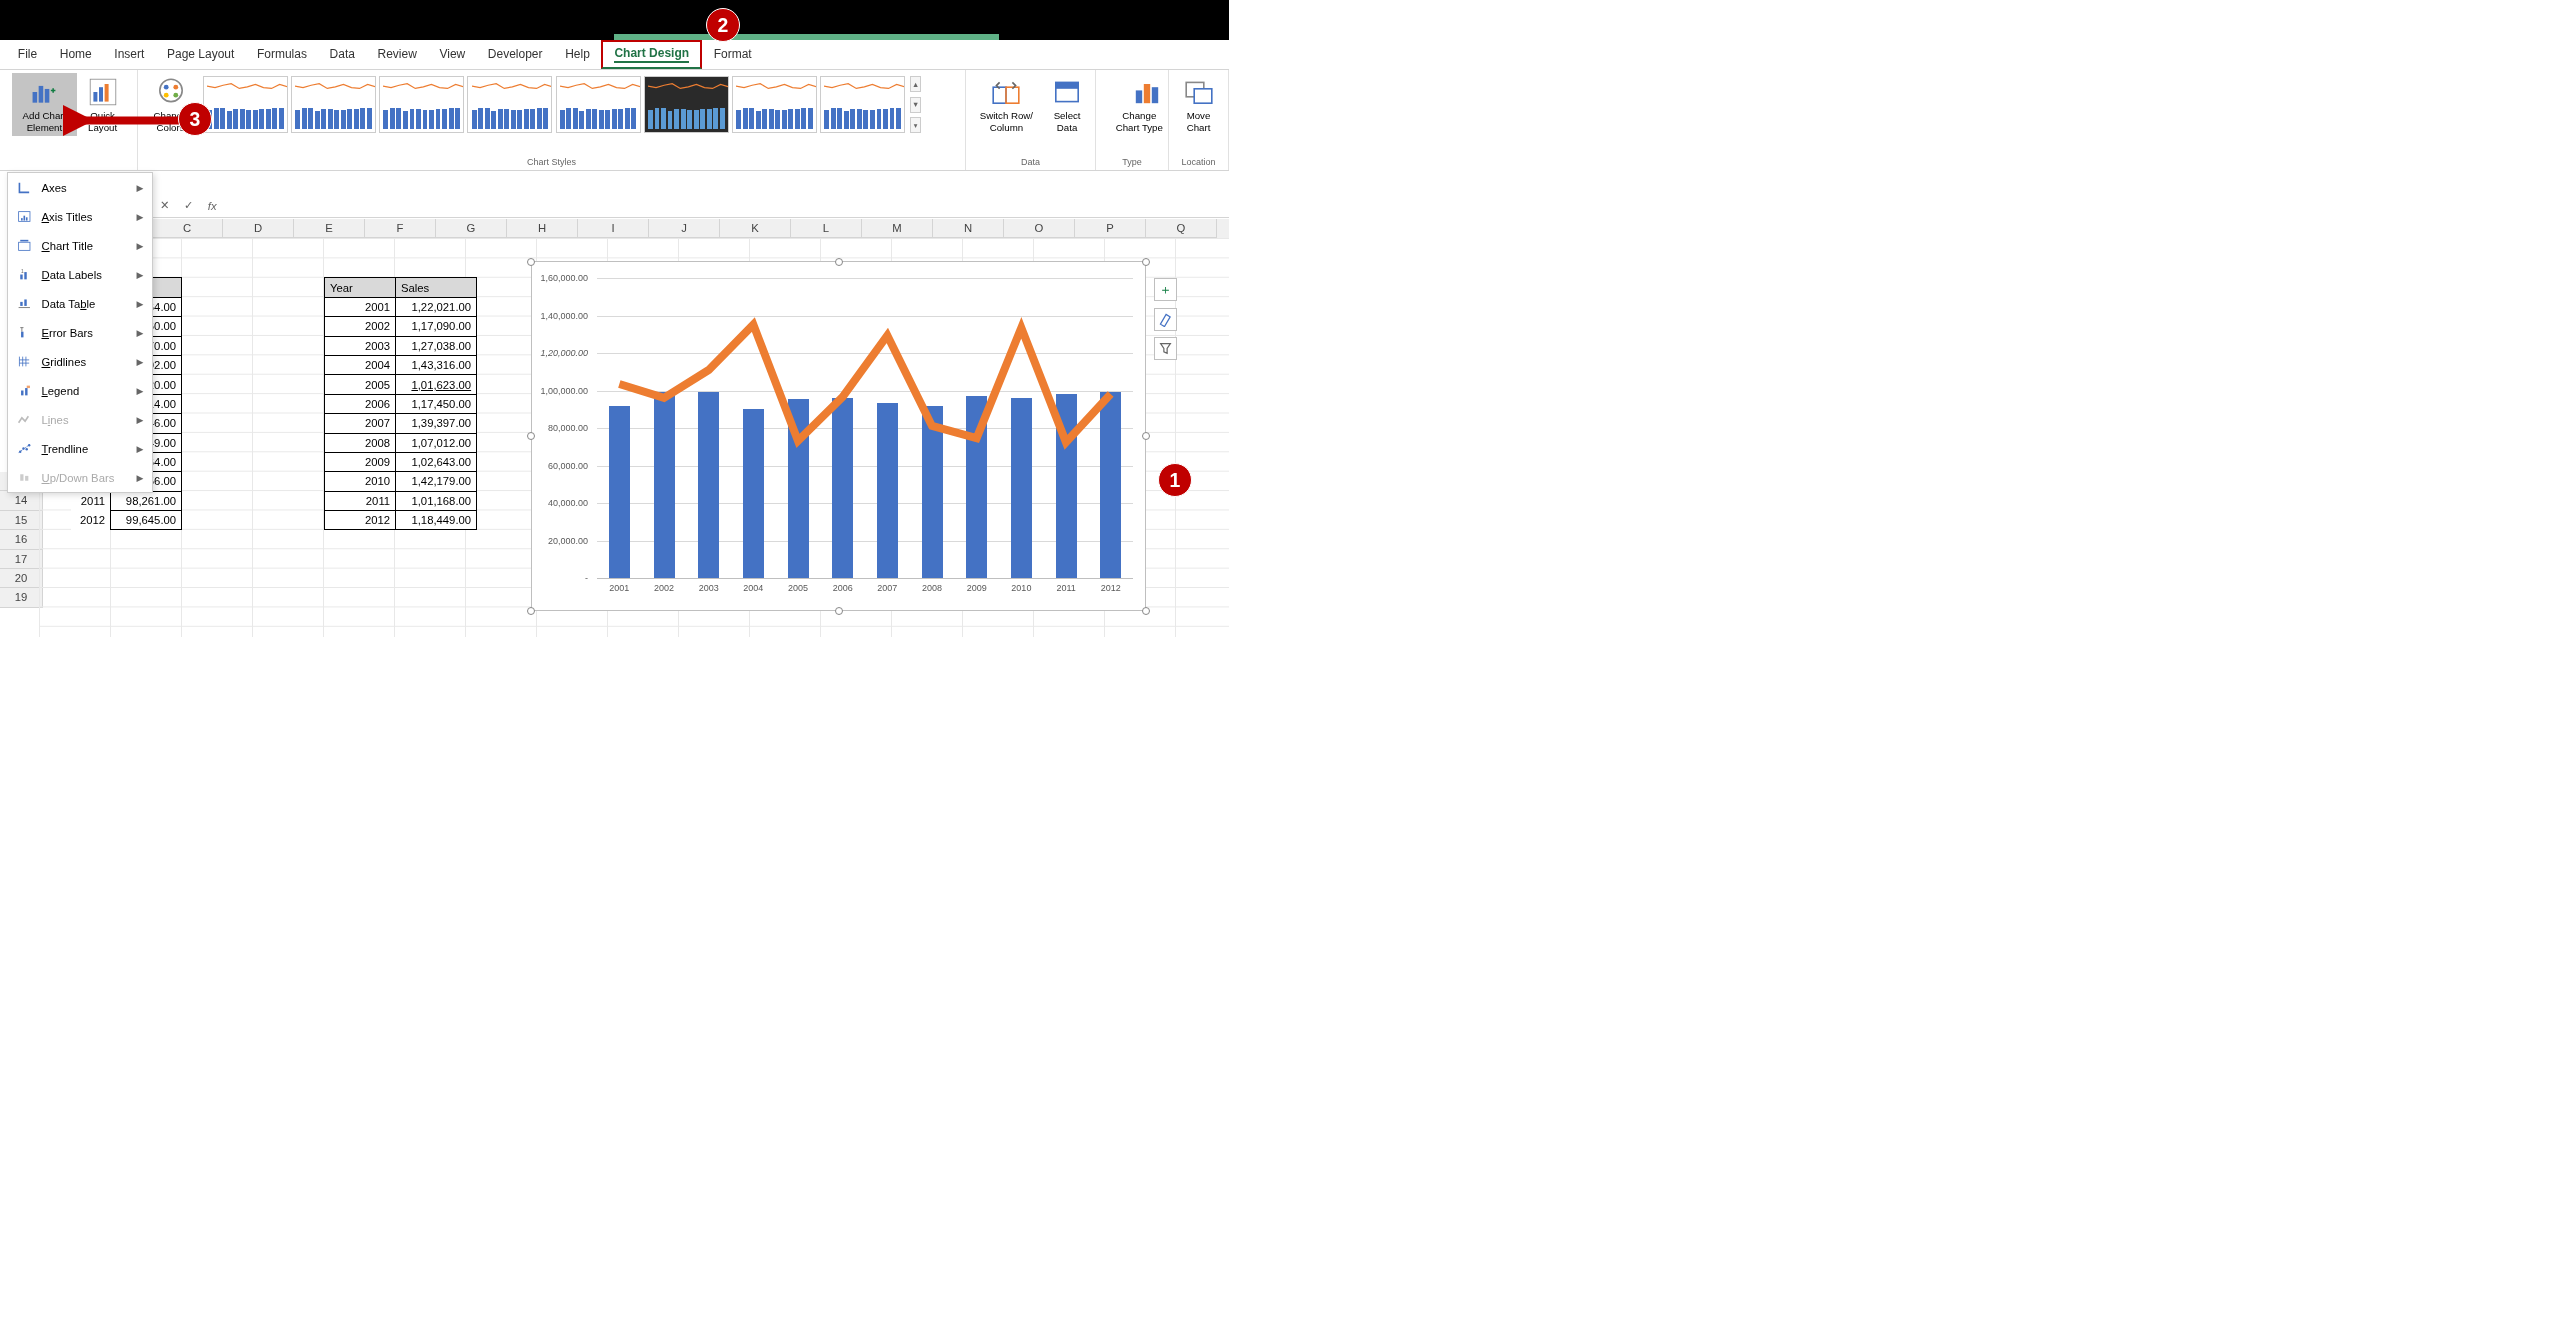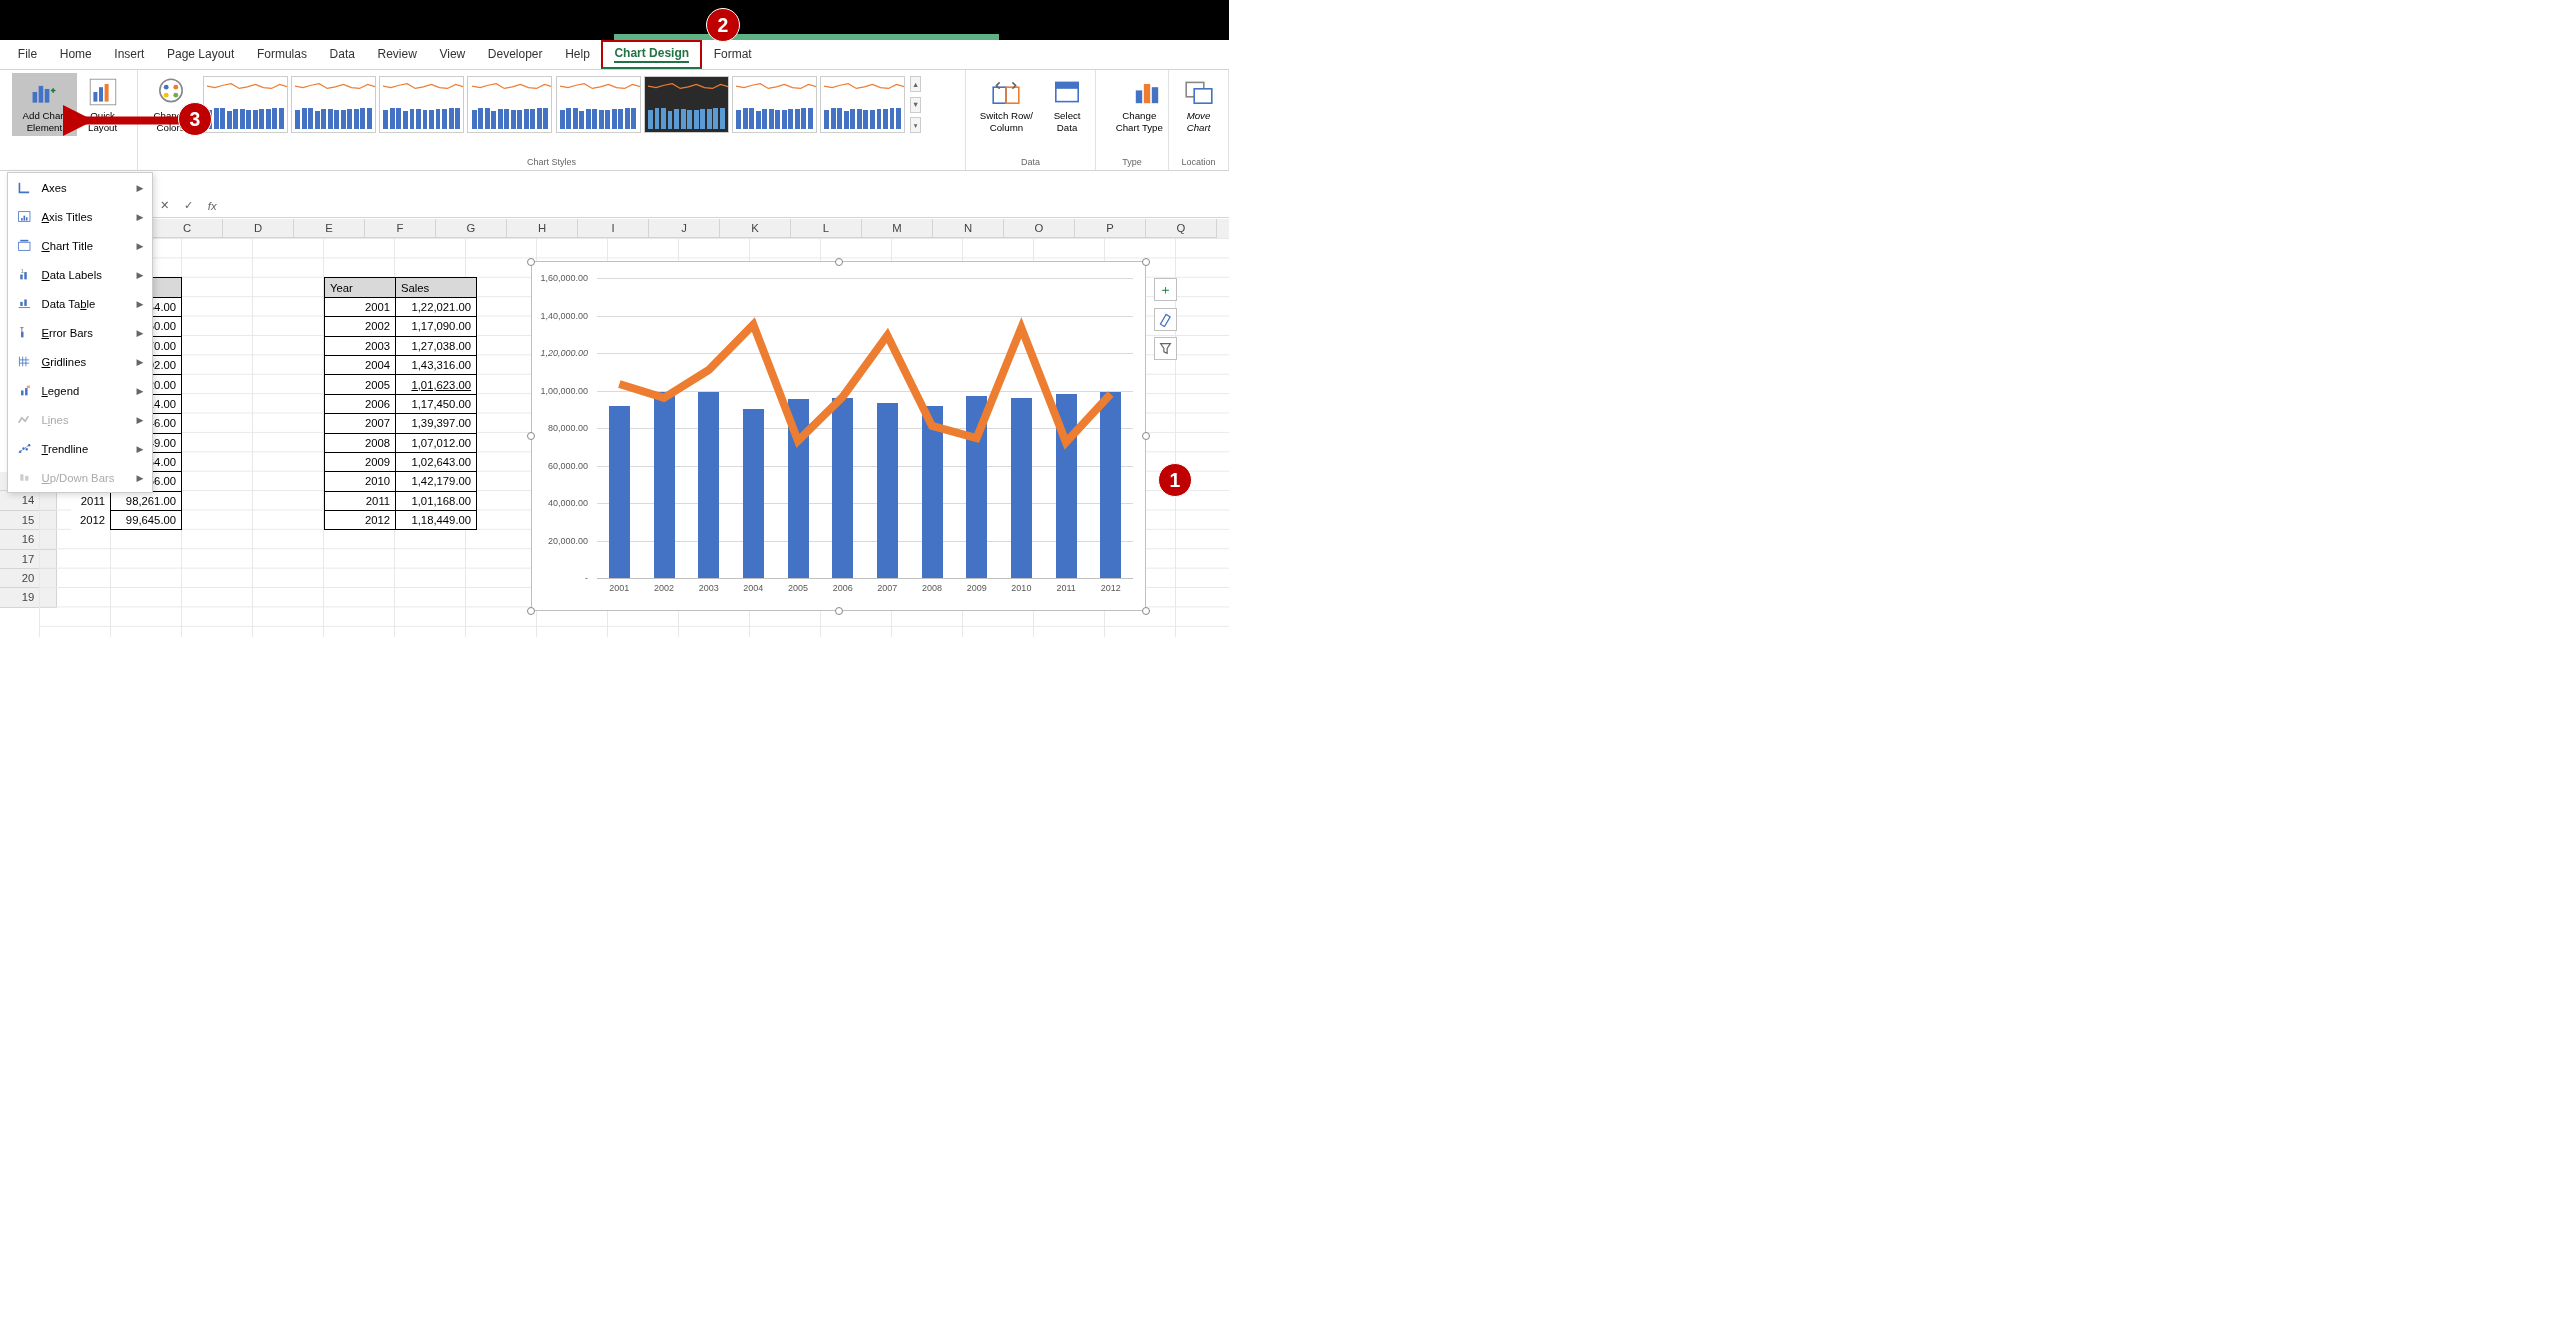--- a/index.html
+++ b/index.html
@@ -27,21 +27,21 @@
 .gallery-scroll { display: flex; flex-direction: column; justify-content: space-between; width: 13px; height: 57px; margin-left: 1.6px; }
 .gallery-scroll .sb { width: 11.3px; height: 16px; border: 0.8px solid #ccc; background: #f5f5f5; cursor: pointer; display:flex; align-items:center; justify-content:center; font-size:7.3px; color:#666; }
 
 .formula-bar { display: flex; align-items: center; height: 24px; background: #fff; border-bottom: 0.8px solid #d4d4d4; padding: 0 4.9px; gap: 8px; }
 .fx-btn { color: #666; cursor: pointer; padding: 0 3.2px; }
 .fx-input { flex: 1; border: none; outline: none; height: 18px; }
 
 .sheet-area { position: relative; background: #fff; display: flex; }
 .col-headers { display: flex; height: 19.4px; background: #f0f0f0; position: absolute; top: 0; left: 39px; right: 0; }
 .col-headers .col-h { width: 71px; border-right: 0.8px solid #d4d4d4; border-bottom: 0.8px solid #d4d4d4; text-align: center; font-size: 11.3px; line-height: 19.4px; cursor: pointer; color: #444; }
-.row-headers { position: absolute; top: 19.4px; left: 0; width: 57px; }
+.row-headers { position: absolute; top: 19.4px; left: 0; width: 43px; }
 .row-headers .row-h { height: 19.4px; border-right: 0.8px solid #d4d4d4; border-bottom: 0.8px solid #d4d4d4; text-align: center; font-size: 11.3px; line-height: 19.4px; background: #f0f0f0; cursor: pointer; color: #444; }
 
 .grid { position: absolute; top: 19.4px; left: 39px; right: 0; bottom: 0; }
 .grid-bg { position: absolute; inset: 0; background-image: linear-gradient(to right, #e8e8e8 0.8px, transparent 0.8px), linear-gradient(to bottom, #e8e8e8 0.8px, transparent 0.8px); background-size: 71px 19.4px; }
 
 .data-table { position: absolute; border-collapse: collapse; }
 .data-table td, .data-table th { border: 0.8px solid #000; padding: 0 4.9px; height: 19.4px; width: 71px; background: #fff; font-size: 11.3px; }
 .data-table .hdr { background: #d9d9d9; text-align: left; font-weight: normal; }
 .data-table .num { text-align: right; }
 .table1 { top: -1.6px; left: 71px; }
@@ -366,21 +366,21 @@
 
   <div class="ribbon-group" style="width:60px;">
     <div class="ribbon-group-items">
       <div class="big-button" style="width:49px;">
         <div class="btn-icon">
           <svg width="32" height="32" viewBox="0 0 40 40">
               <rect x="4" y="8" width="22" height="18" fill="none" stroke="#888" stroke-width="2"></rect>
               <rect x="14" y="16" width="22" height="18" fill="#fff" stroke="#4472c4" stroke-width="2"></rect>
             </svg>
         </div>
-        <span style="white-space:pre-line;font-style:italic;">Move
+        <span style="white-space:pre-line;">Move
 Chart</span>
       </div>
     </div>
     <div class="ribbon-group-label">Location</div>
   </div>
 </div>
 
 <svg class="arrow-red" style="top:101px; left:63px;" width="146" height="39" viewBox="0 0 180 48">
   <defs>
       <marker id="ah" markerWidth="12" markerHeight="12" refX="2" refY="6" orient="auto">

